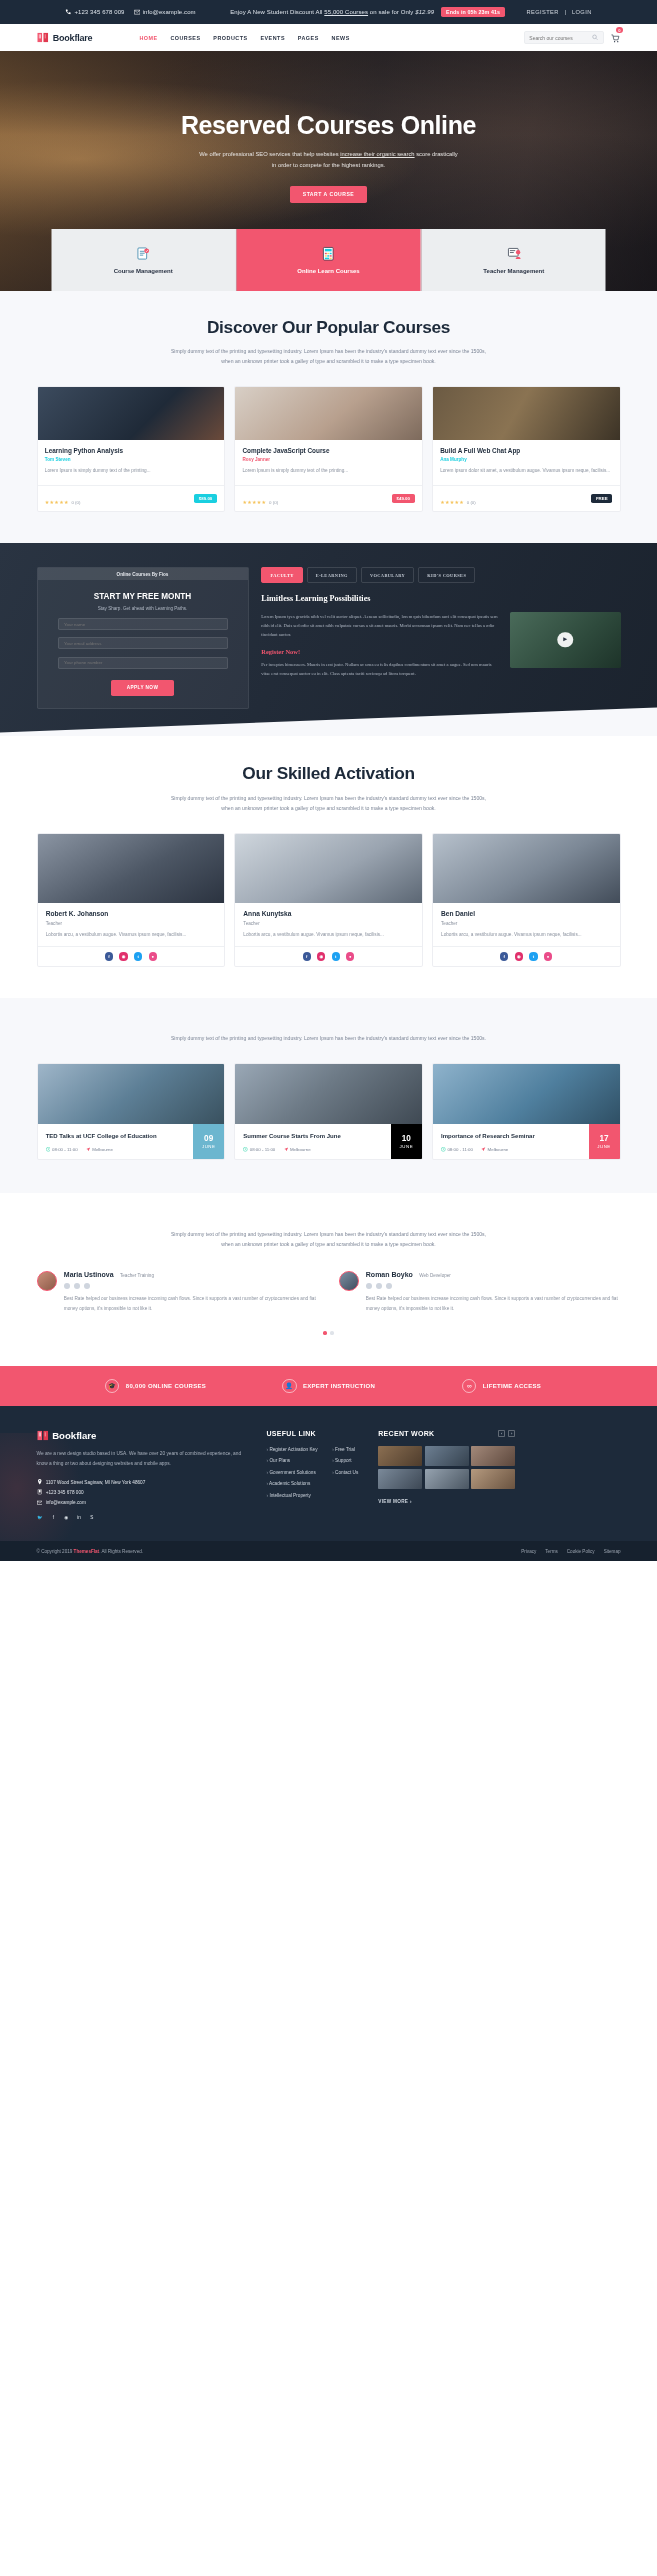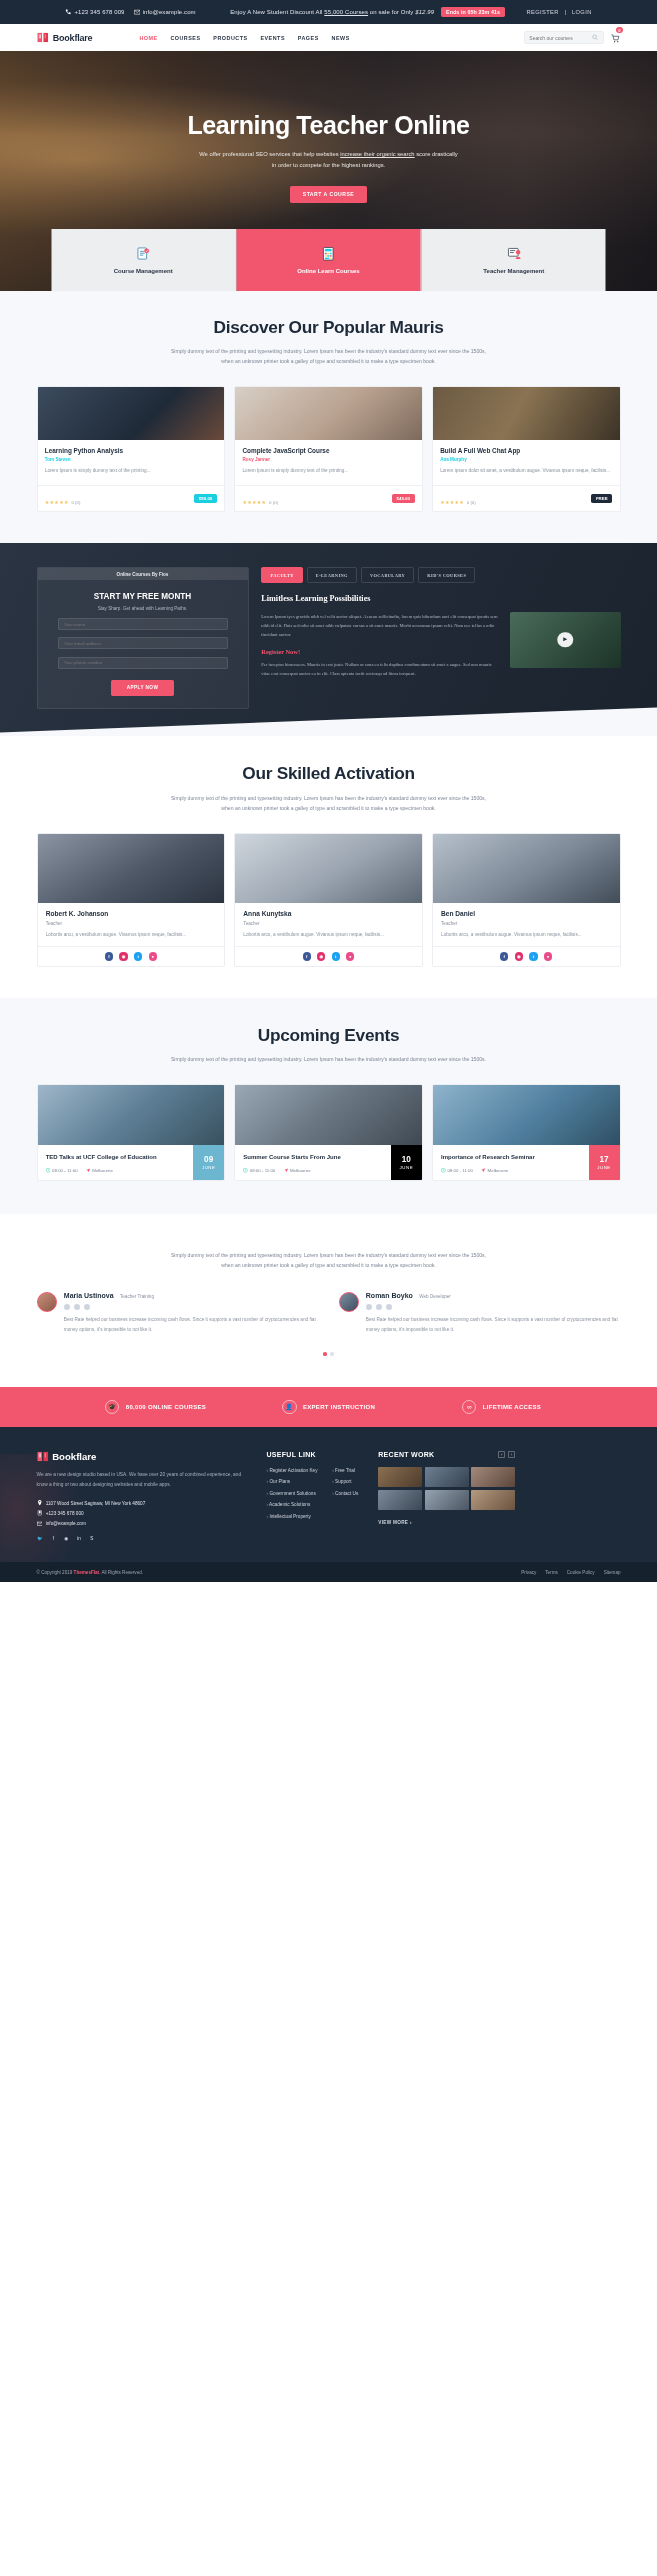--- a/index.html
+++ b/index.html
@@ -407,21 +407,21 @@
             <circle cx="8" cy="17" r="1.4" fill="#2b3445"></circle>
             <circle cx="15" cy="17" r="1.4" fill="#2b3445"></circle>
           </svg>
         <span class="cart-badge">0</span>
       </div>
     </div>
   </div>
 
   <div class="hero">
     <div class="hero-inner">
-      <h1>Learning Teacher Online</h1>
+      <h1>Reserved Courses Online</h1>
       <p>
         <span>We offer professional SEO services that help websites </span><u>increase their organic search</u><span> score drastically</span><br>
         <span>in order to compete for the highest rankings.</span>
       </p>
       <button class="hero-btn">START A COURSE</button>
     </div>
     <div class="feature-tabs">
       <div class="ftab">
         <svg class="ftab-ico" viewBox="0 0 32 32">
           <rect x="5" y="4" width="18" height="23" rx="2" fill="#fff" stroke="#2e7fa6" stroke-width="1.6"></rect>
@@ -456,21 +456,21 @@
           <circle cx="24" cy="13" r="4.5" fill="#f2566f"></circle>
             <path d="M24 22c3.5 0 5 2 5 5h-10c0-3 1.5-5 5-5z" fill="#f2566f"></path>
         </svg>
         <div class="ftab-label">Teacher Management</div>
       </div>
     </div>
   </div>
 
   <div class="courses-sec">
     <div class="container">
-      <div class="sec-title">Discover Our Popular Mauris</div>
+      <div class="sec-title">Discover Our Popular Courses</div>
       <div class="sec-sub">Simply dummy text of the printing and typesetting industry. Lorem Ipsum has been the industry's standard dummy text ever since the 1500s, when an unknown printer took a galley of type and scrambled it to make a type specimen book.</div>
       <div class="card-row">
 
         <div class="course-card">
           <div class="cc-img i1"></div>
           <div class="cc-body">
             <div class="cc-title">Learning Python Analysis</div>
             <div class="cc-author" style="color:#19cfe0">Tom Steven</div>
             <div class="cc-desc">Lorem Ipsum is simply dummy text of the printing...</div>
           </div>
@@ -607,21 +607,20 @@
             <span class="soc dr">●</span>
           </div>
         </div>
 
       </div>
     </div>
   </div>
 
   <div class="events-sec">
     <div class="container">
-      <div class="sec-title">Upcoming Events</div>
       <div class="sec-sub">Simply dummy text of the printing and typesetting industry. Lorem Ipsum has been the industry's standard dummy text ever since the 1500s.</div>
       <div class="card-row">
 
         <div class="ev-card">
           <div class="ev-img e1"></div>
           <div class="ev-body">
             <div class="ev-info">
               <div class="ev-title">TED Talks at UCF College of Education</div>
               <div class="ev-meta">
                 <span>

